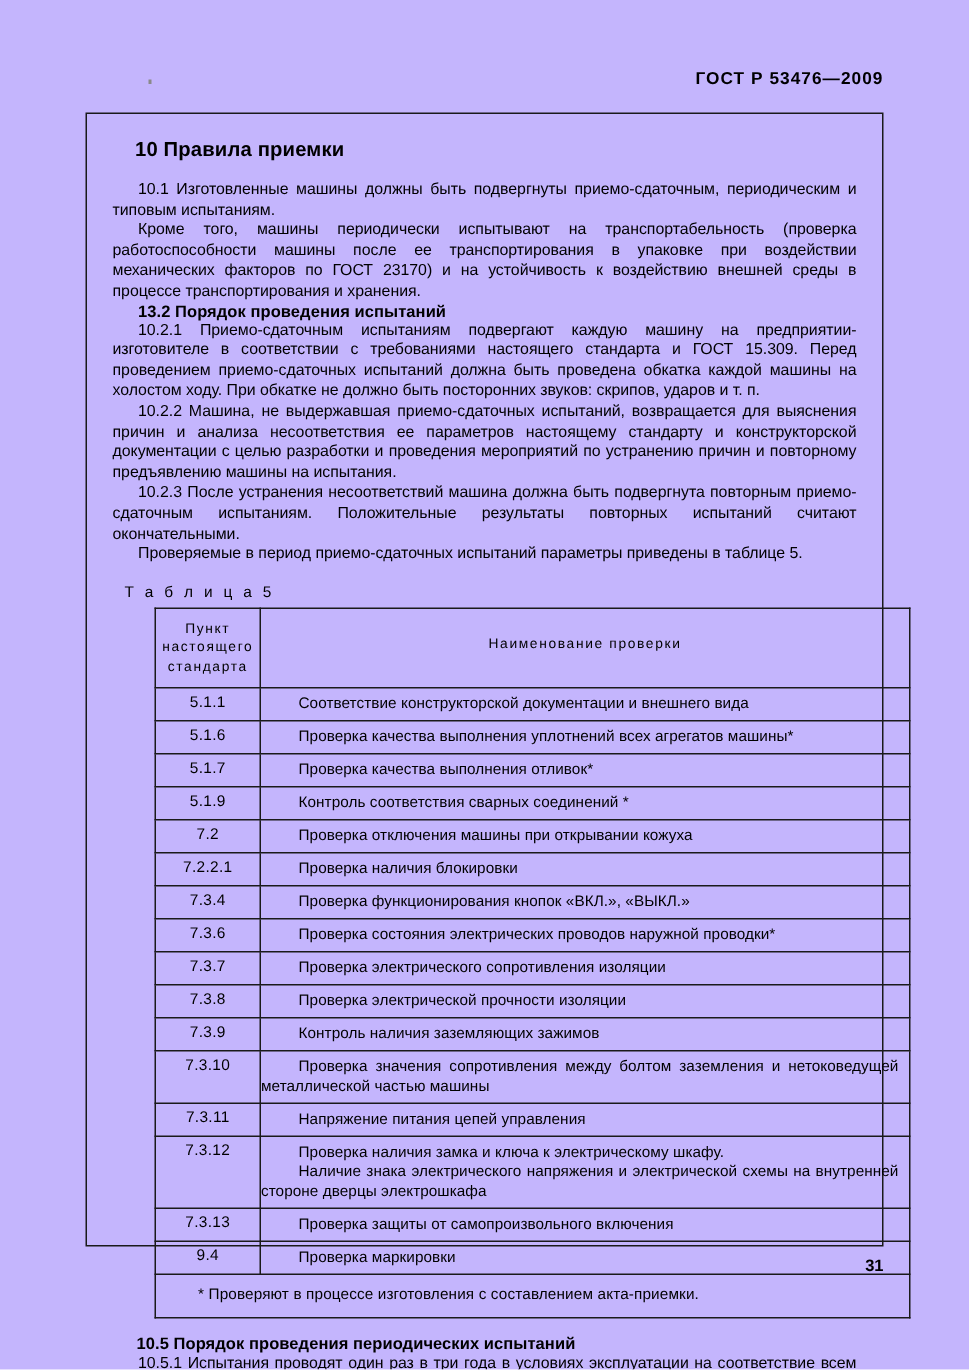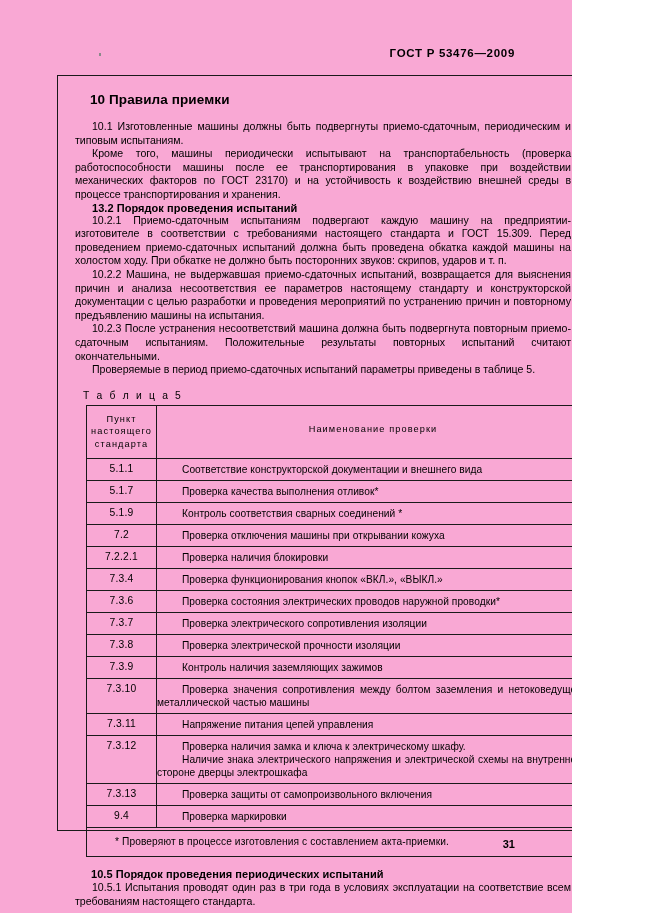--- a/index.html
+++ b/index.html
@@ -7,23 +7,23 @@
     margin: 0;
     padding: 0;
     background: #ffffff;
   }
   body {
     font-family: "Liberation Sans", "DejaVu Sans", sans-serif;
     color: #000000;
   }
   .page {
     position: relative;
-    width: 572px;
+    width: 646px;
     height: 913px;
-    background: #f9a8d4;
+    background: #c4b5fd;
     overflow: hidden;
   }
   
   .running-head {
     position: absolute;
     top: 47px;
     right: 57px;
     font-size: 11.5px;
     font-weight: bold;
     letter-spacing: 0.7px;
@@ -76,21 +76,21 @@
   
   .table-caption {
     font-size: 10.3px;
     letter-spacing: 2.2px;
     margin: 13px 0 4px 8px;
   }
   
   table.check-table {
     border-collapse: collapse;
     width: 504px;
-    margin-left: 11px;
+    margin-left: 28px;
     table-layout: fixed;
   }
   table.check-table td,
   table.check-table th {
     border: 1px solid #1a1a1a;
     vertical-align: top;
   }
   table.check-table th.col-item {
     width: 65px;
   }
@@ -184,20 +184,24 @@
             </th>
             <th class="col-name">Наименование проверки</th>
           </tr>
         </thead>
         <tbody>
           <tr>
             <td class="cell-item">5.1.1</td>
             <td class="cell-name">Соответствие конструкторской документации и внешнего вида</td>
           </tr>
           <tr>
+            <td class="cell-item">5.1.6</td>
+            <td class="cell-name">Проверка качества выполнения уплотнений всех агрегатов машины*</td>
+          </tr>
+          <tr>
             <td class="cell-item">5.1.7</td>
             <td class="cell-name">Проверка качества выполнения отливок*</td>
           </tr>
           <tr>
             <td class="cell-item">5.1.9</td>
             <td class="cell-name">Контроль соответствия сварных соединений *</td>
           </tr>
           <tr>
             <td class="cell-item">7.2</td>
             <td class="cell-name">Проверка отключения машины при открывании кожуха</td>

